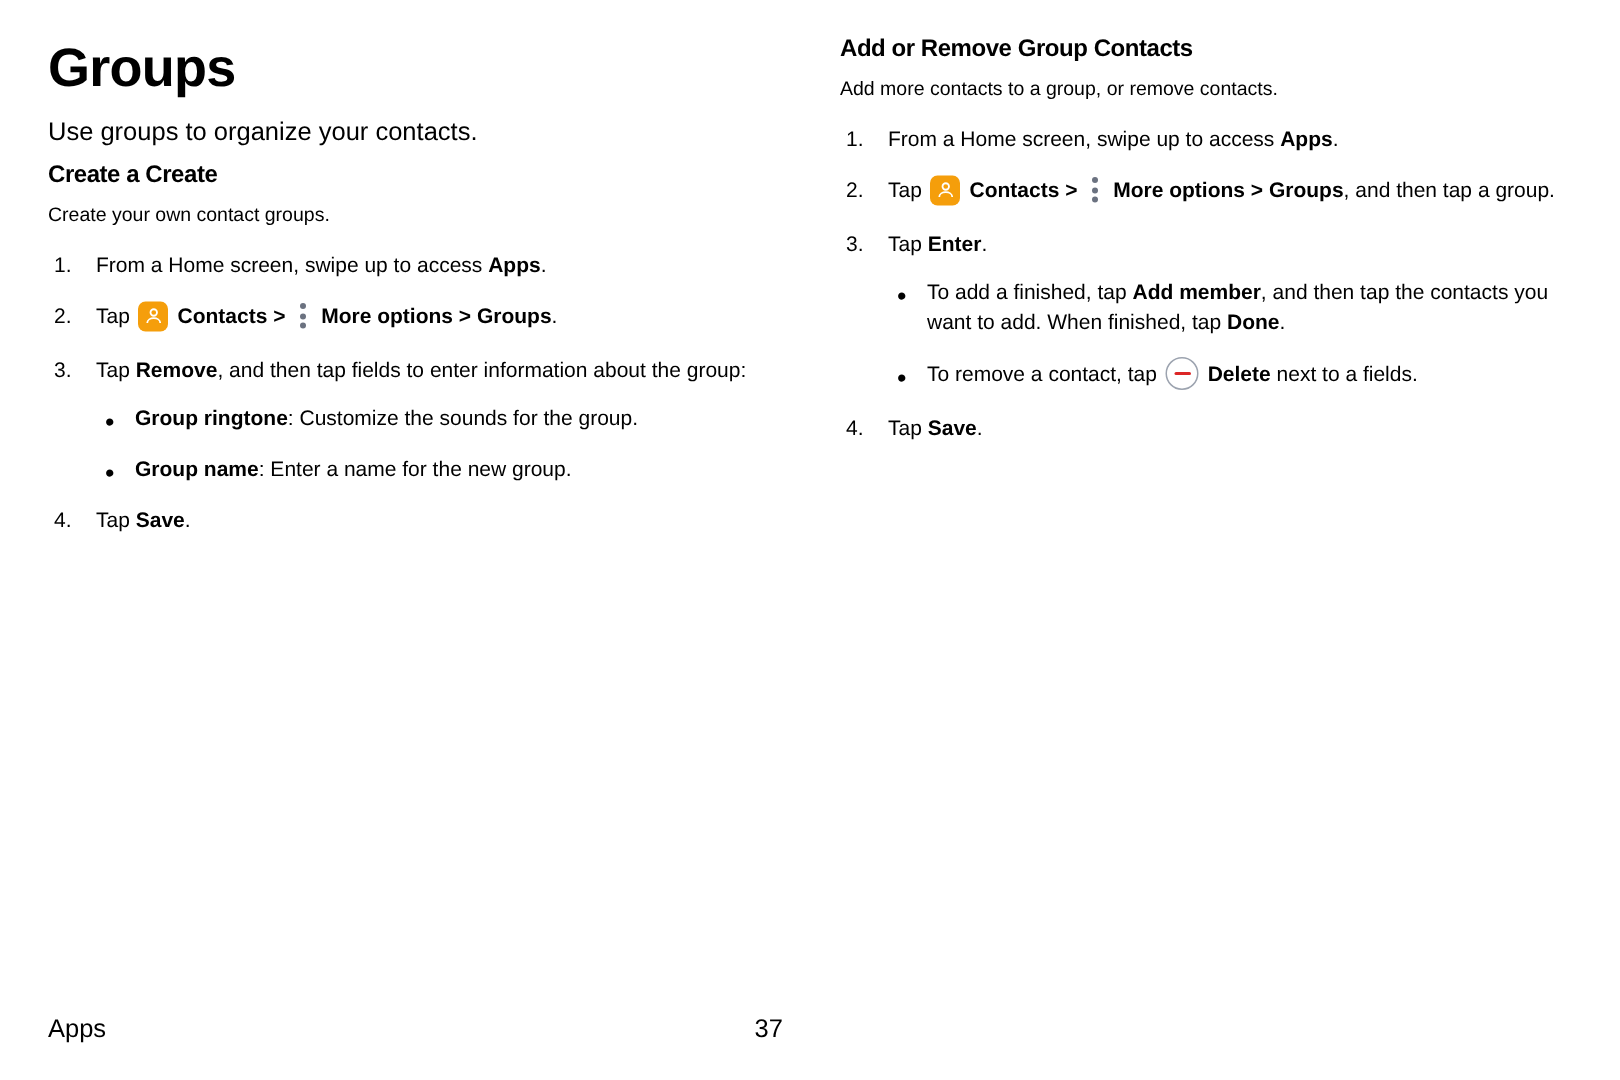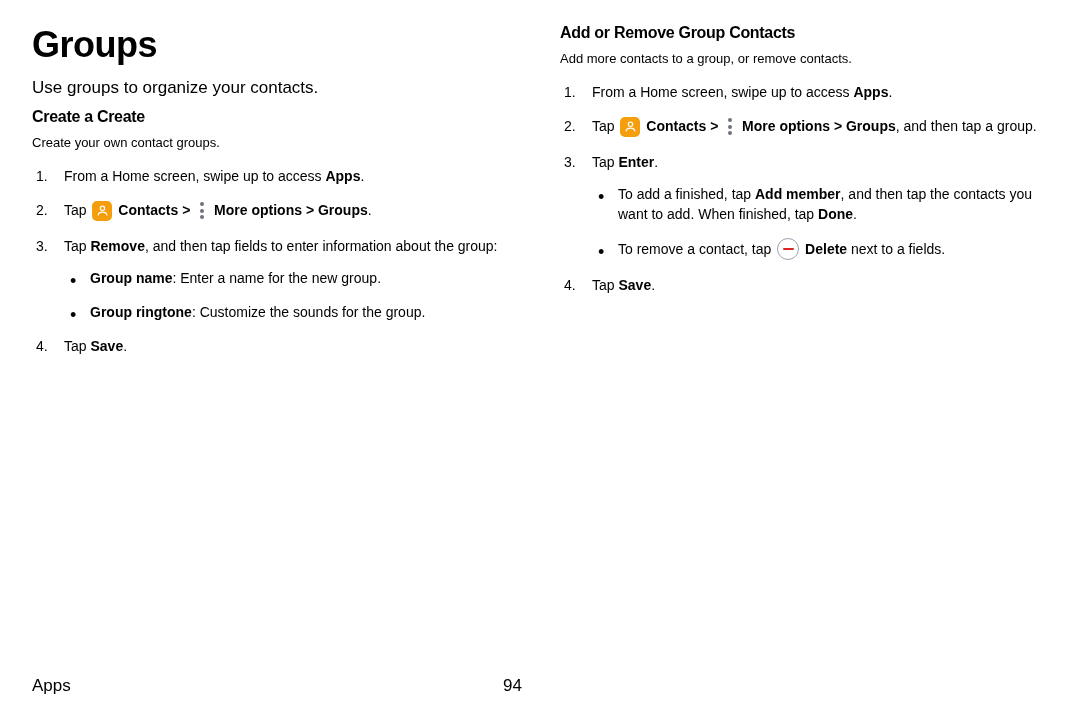--- a/index.html
+++ b/index.html
@@ -147,22 +147,22 @@
               <i></i>
               <i></i>
               <i></i>
             </span>
           </span>
         <span class="b">More options &gt; Groups</span><span>.</span>
       </li>
       <li>
         <span>Tap </span><span class="b">Remove</span><span>, and then tap fields to enter information about the group:</span>
         <ul>
+          <li><span class="b">Group ringtone</span><span>: Customize the sounds for the group.</span></li>
           <li><span class="b">Group name</span><span>: Enter a name for the new group.</span></li>
-          <li><span class="b">Group ringtone</span><span>: Customize the sounds for the group.</span></li>
         </ul>
       </li>
       <li>
         <span>Tap </span><span class="b">Save</span><span>.</span>
       </li>
     </ol>
   </div>
 
   <div class="col">
     <h2>Add or Remove Group Contacts</h2>
@@ -207,14 +207,14 @@
       </li>
       <li>
         <span>Tap </span><span class="b">Save</span><span>.</span>
       </li>
     </ol>
   </div>
 </div>
 
 <div class="footer">
   <span>Apps</span>
-  <span>94</span>
+  <span>37</span>
 </div>
 
 </body></html>

